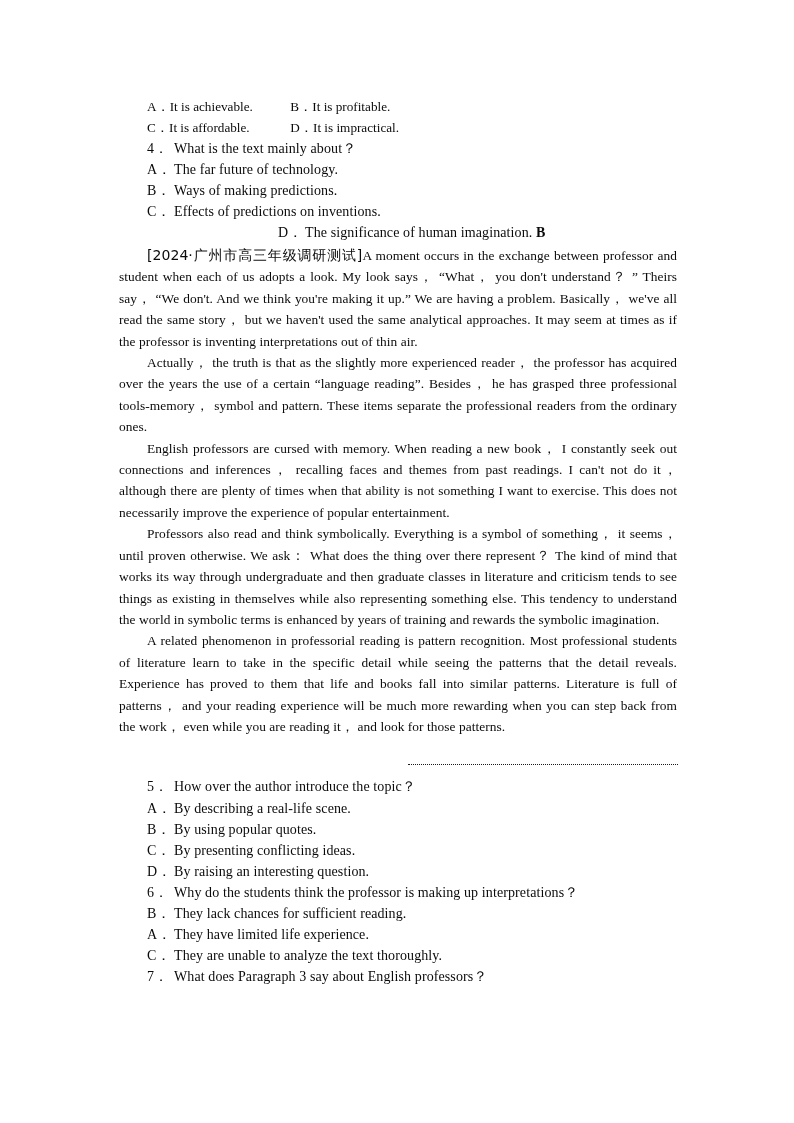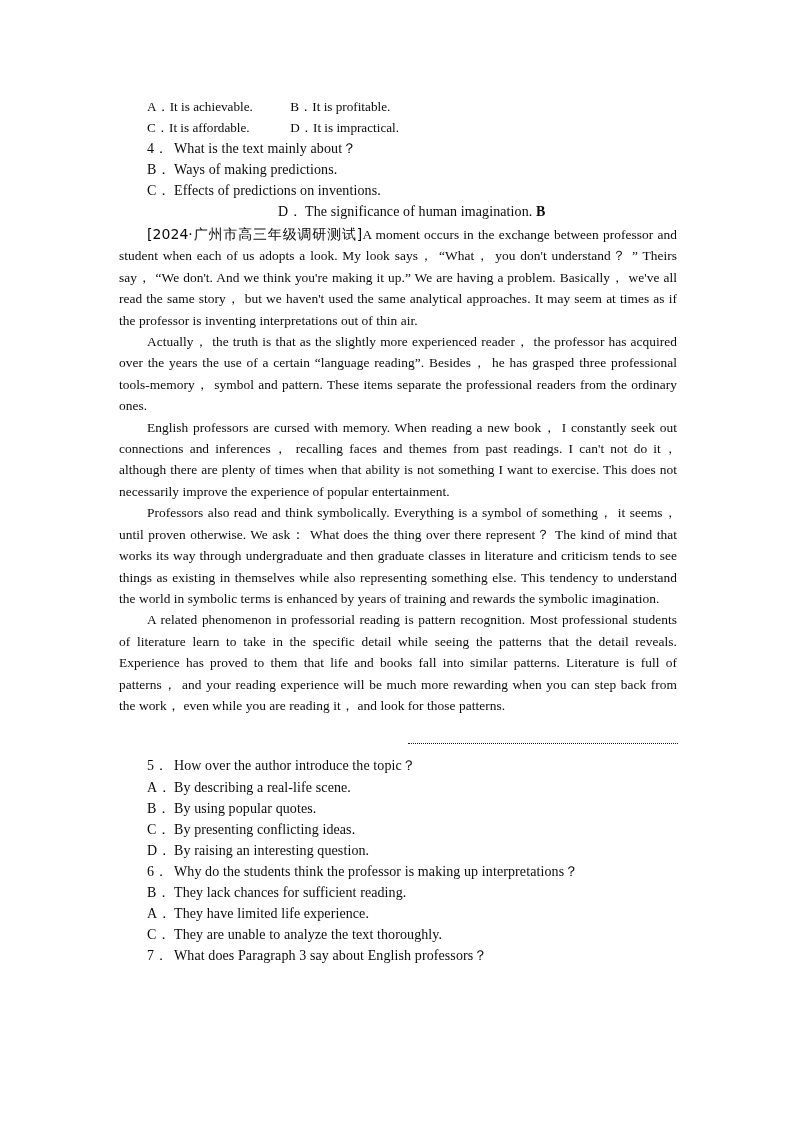--- a/index.html
+++ b/index.html
@@ -105,20 +105,21 @@
         <span class="cell"><span class="tag">B．</span><span>It is profitable.</span></span>
       </div>
       <div class="two-col">
         <span class="cell first"><span class="tag">C．</span><span>It is affordable.</span></span>
         <span class="cell"><span class="tag">D．</span><span>It is impractical.</span></span>
       </div>
     </div>
 
     <div>
       <div class="optline indent1"><span class="tag">4．</span><span>What is the text mainly about？</span></div>
+      <div class="optline indent1"><span class="tag">A．</span><span>The far future of technology.</span></div>
       <div class="optline indent1"><span class="tag">B．</span><span>Ways of making predictions.</span></div>
       <div class="optline indent1"><span class="tag">C．</span><span>Effects of predictions on inventions.</span></div>
       <div class="optline indent-far"><span class="tag">D．</span><span>The significance of human imagination.</span> <span class="ans-bold">B</span></div>
     </div>
 
     <div>
       <p class="para firstpara ind"><span class="cnlabel">[2024·广州市高三年级调研测试]</span><span>A moment occurs in the exchange between professor and student when each of us adopts a look. My look says， “What， you don't understand？ ” Theirs say， “We don't. And we think you're making it up.” We are having a problem. Basically， we've all read the same story， but we haven't used the same analytical approaches. It may seem at times as if the professor is inventing interpretations out of thin air.</span></p>
       <p class="para ind">Actually， the truth is that as the slightly more experienced reader， the professor has acquired over the years the use of a certain “language reading”. Besides， he has grasped three professional tools-memory， symbol and pattern. These items separate the professional readers from the ordinary ones.</p>
       <p class="para ind">English professors are cursed with memory. When reading a new book， I constantly seek out connections and inferences， recalling faces and themes from past readings. I can't not do it， although there are plenty of times when that ability is not something I want to exercise. This does not necessarily improve the experience of popular entertainment.</p>
       <p class="para ind">Professors also read and think symbolically. Everything is a symbol of something， it seems， until proven otherwise. We ask： What does the thing over there represent？ The kind of mind that works its way through undergraduate and then graduate classes in literature and criticism tends to see things as existing in themselves while also representing something else. This tendency to understand the world in symbolic terms is enhanced by years of training and rewards the symbolic imagination.</p>

